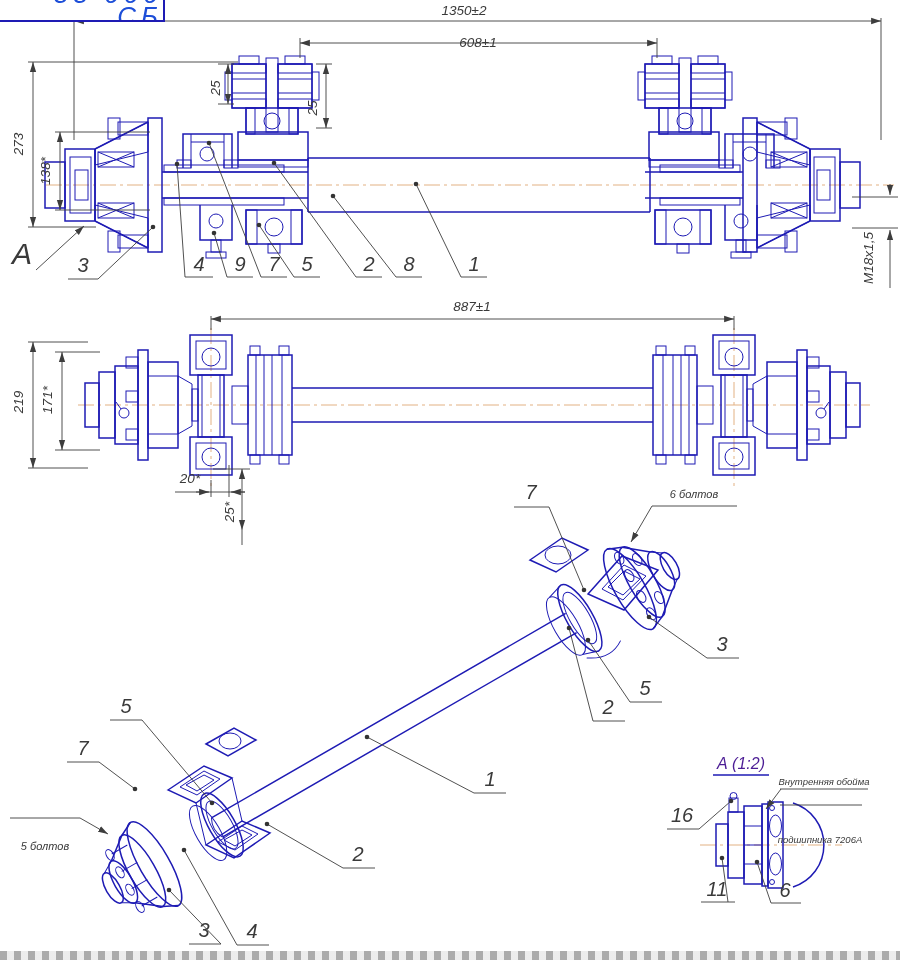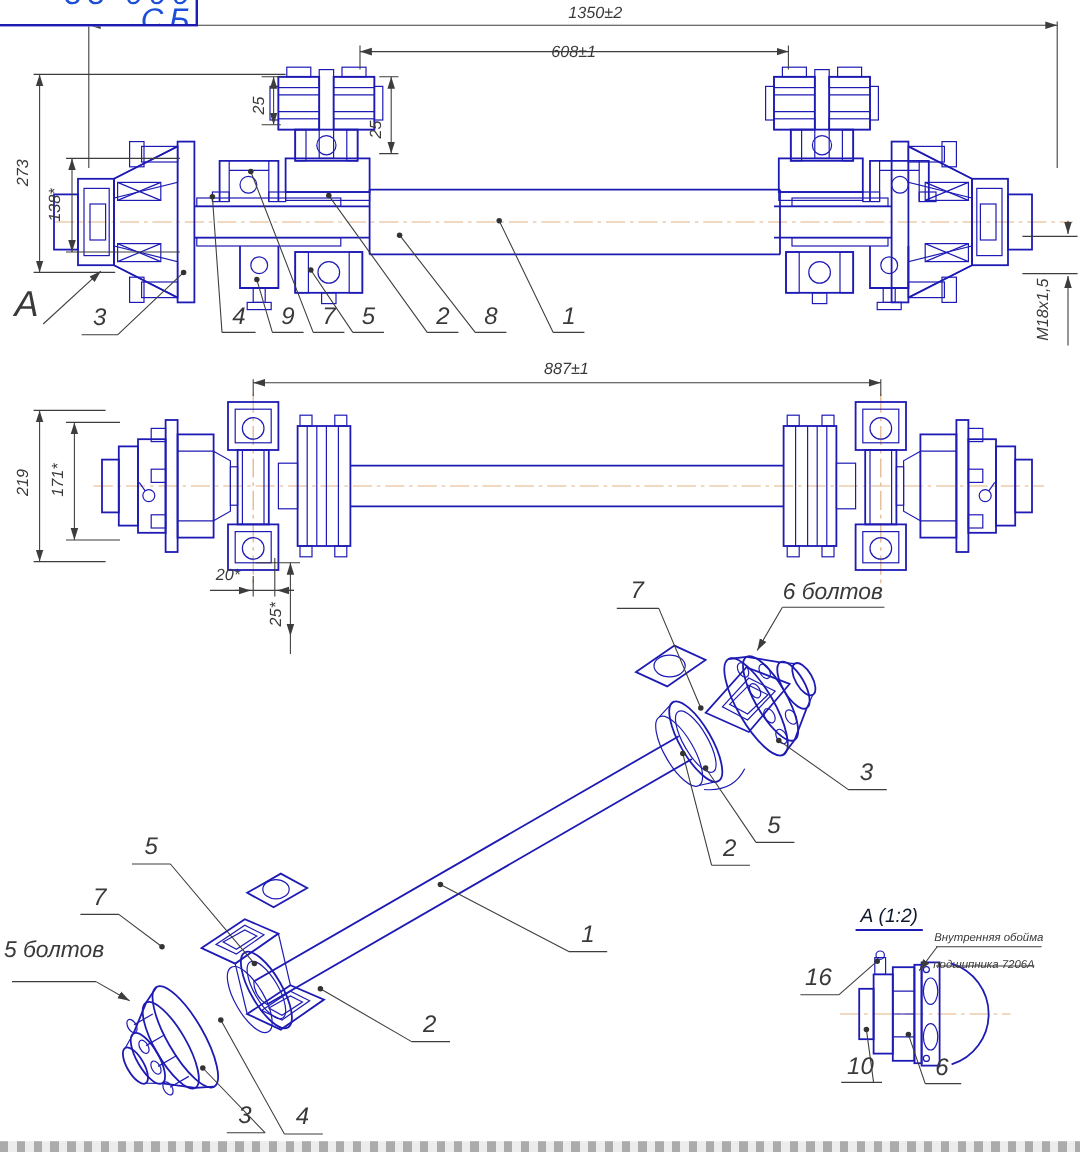--- a/index.html
+++ b/index.html
@@ -4,23 +4,23 @@
 <style>
   html,body{margin:0;padding:0;background:#fff;}
   .canvas{position:relative;width:900px;height:960px;background:#fff;overflow:hidden;
           font-family:"Liberation Sans",sans-serif;}
   svg{position:absolute;left:0;top:0;}
   .lbl{position:absolute;transform:translate(-50%,-50%);white-space:nowrap;
        font-style:italic;color:#3a3a3a;font-size:13.5px;line-height:1;}
   .rot{transform:translate(-50%,-50%) rotate(-90deg);}
   .call{font-size:20px;}
   .big{font-size:30px;}
-  .note{font-size:19px;}
+  .note{font-size:11px;}
   .tiny{font-size:9.5px;}
-  .blue{color:#0f172a;font-size:16px;}
+  .blue{color:#4c1d95;font-size:16px;}
   .stamp{position:absolute;left:-3px;top:-16px;width:164px;height:34px;
          border:2.5px solid #1e1bb4;overflow:hidden;display:flex;
          align-items:flex-end;justify-content:center;background:#fff;}
   .stamp span{font-style:italic;color:#1d4ed8;font-size:26px;line-height:22px;
               letter-spacing:5px;margin-bottom:-7px;text-align:right;}
   .filmstrip{position:absolute;left:0;top:951px;width:900px;height:9px;opacity:.75;
              background:repeating-linear-gradient(90deg,#8f8f8f 0 7px,#e6e6e6 7px 14px);}
 </style>
 </head>
 <body>
@@ -307,21 +307,21 @@
         <circle class="dot" cx="722" cy="858" r="2.3"></circle>
     <path class="d" d="M771 903 H801 M771 903 L757 862"></path>
         <circle class="dot" cx="757" cy="862" r="2.3"></circle>
   </g>
 </svg>
 
 <div class="stamp">
   <span>33 000 СБ</span>
 </div>
 
-<div class="lbl" style="left:496px;top:11px">1350±2</div>
+<div class="lbl" style="left:464px;top:11px">1350±2</div>
 <div class="lbl" style="left:478px;top:43px">608±1</div>
 <div class="lbl rot" style="left:19px;top:144px">273</div>
 <div class="lbl rot" style="left:46px;top:171px">138*</div>
 <div class="lbl rot" style="left:216px;top:88px">25</div>
 <div class="lbl rot" style="left:313px;top:108px">25</div>
 <div class="lbl rot" style="left:869px;top:258px">M18x1,5</div>
 <div class="lbl big" style="left:22px;top:254px">А</div>
 <div class="lbl call" style="left:83px;top:265px">3</div>
 <div class="lbl call" style="left:199px;top:264px">4</div>
 <div class="lbl call" style="left:240px;top:264px">9</div>
@@ -338,27 +338,27 @@
 <div class="lbl rot" style="left:230px;top:512px">25*</div>
 
 <div class="lbl call" style="left:531px;top:492px">7</div>
 <div class="lbl note" style="left:694px;top:494px">6 болтов</div>
 <div class="lbl call" style="left:722px;top:644px">3</div>
 <div class="lbl call" style="left:645px;top:688px">5</div>
 <div class="lbl call" style="left:608px;top:707px">2</div>
 <div class="lbl call" style="left:490px;top:779px">1</div>
 <div class="lbl call" style="left:126px;top:706px">5</div>
 <div class="lbl call" style="left:83px;top:748px">7</div>
-<div class="lbl note" style="left:45px;top:792px">5 болтов</div>
+<div class="lbl note" style="left:45px;top:846px">5 болтов</div>
 <div class="lbl call" style="left:358px;top:854px">2</div>
 <div class="lbl call" style="left:204px;top:930px">3</div>
 <div class="lbl call" style="left:252px;top:931px">4</div>
 
 <div class="lbl blue" style="left:741px;top:764px">А (1:2)</div>
 <div class="lbl tiny" style="left:824px;top:782px">Внутренняя обойма</div>
-<div class="lbl tiny" style="left:820px;top:804px">подшипника 7206А</div>
+<div class="lbl tiny" style="left:820px;top:840px">подшипника 7206А</div>
 <div class="lbl call" style="left:682px;top:815px">16</div>
-<div class="lbl call" style="left:717px;top:889px">10</div>
+<div class="lbl call" style="left:717px;top:889px">11</div>
 <div class="lbl call" style="left:785px;top:890px">6</div>
 
 <div class="filmstrip"></div>
 
 </div>
 
 </body></html>

